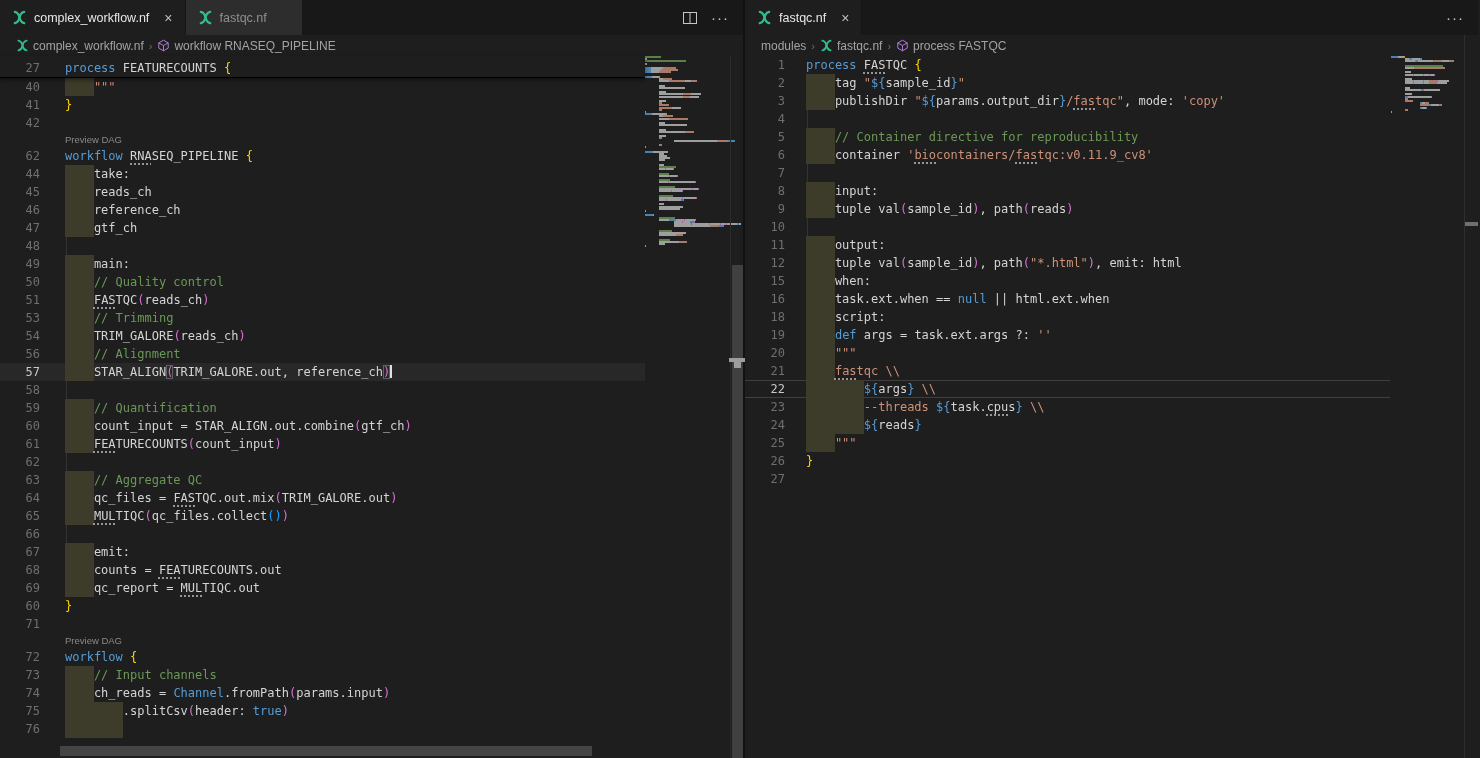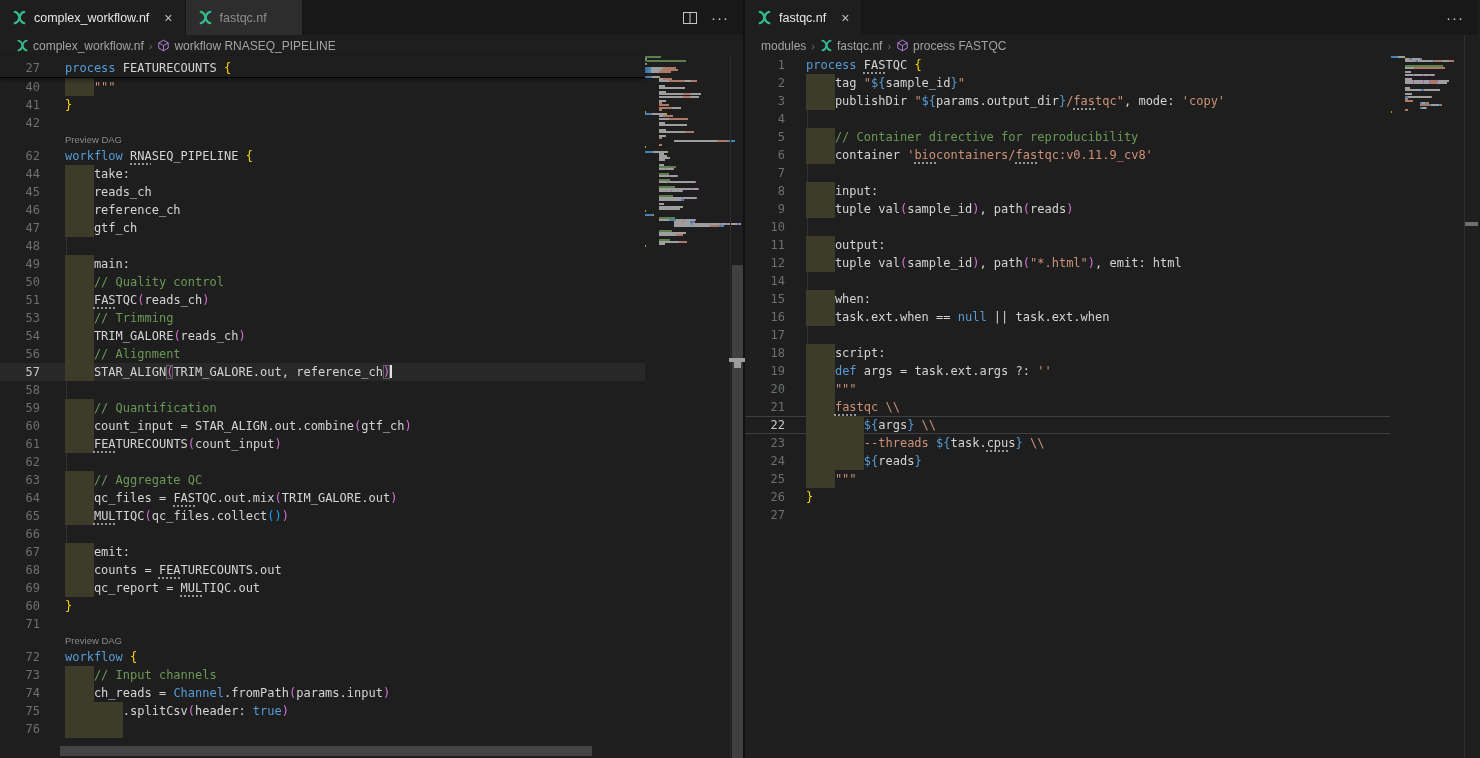--- a/index.html
+++ b/index.html
@@ -504,38 +504,28 @@
             <div class="band1"></div>
             <span class="ln">11</span>
             <span class="code"><span class="s-w">    output:</span></span>
           </div>
           <div class="row">
             <div class="band1"></div>
             <span class="ln">12</span>
             <span class="code"><span class="s-w">    tuple val</span><span class="s-p">(</span><span class="s-w">sample_id</span><span class="s-p">)</span><span class="s-w">, path</span><span class="s-p">(</span><span class="s-s">"*.html"</span><span class="s-p">)</span><span class="s-w">, emit: html</span></span>
           </div>
           <div class="row">
-            <div class="iguide"></div>
-            <span class="ln">14</span>
-            <span class="code"></span>
-          </div>
-          <div class="row">
             <div class="band1"></div>
             <span class="ln">15</span>
             <span class="code"><span class="s-w">    when:</span></span>
           </div>
           <div class="row">
             <div class="band1"></div>
             <span class="ln">16</span>
-            <span class="code"><span class="s-w">    task.ext.when == </span><span class="s-k">null</span><span class="s-w"> || task.ext.when</span></span>
-          </div>
-          <div class="row">
-            <div class="iguide"></div>
-            <span class="ln">17</span>
-            <span class="code"></span>
+            <span class="code"><span class="s-w">    task.ext.when == </span><span class="s-k">null</span><span class="s-w"> || html.ext.when</span></span>
           </div>
           <div class="row">
             <div class="band1"></div>
             <span class="ln">18</span>
             <span class="code"><span class="s-w">    script:</span></span>
           </div>
           <div class="row">
             <div class="band1"></div>
             <span class="ln">19</span>
             <span class="code"><span class="s-w">    </span><span class="s-k">def</span><span class="s-w"> args = task.ext.args ?: </span><span class="s-s">''</span></span>

